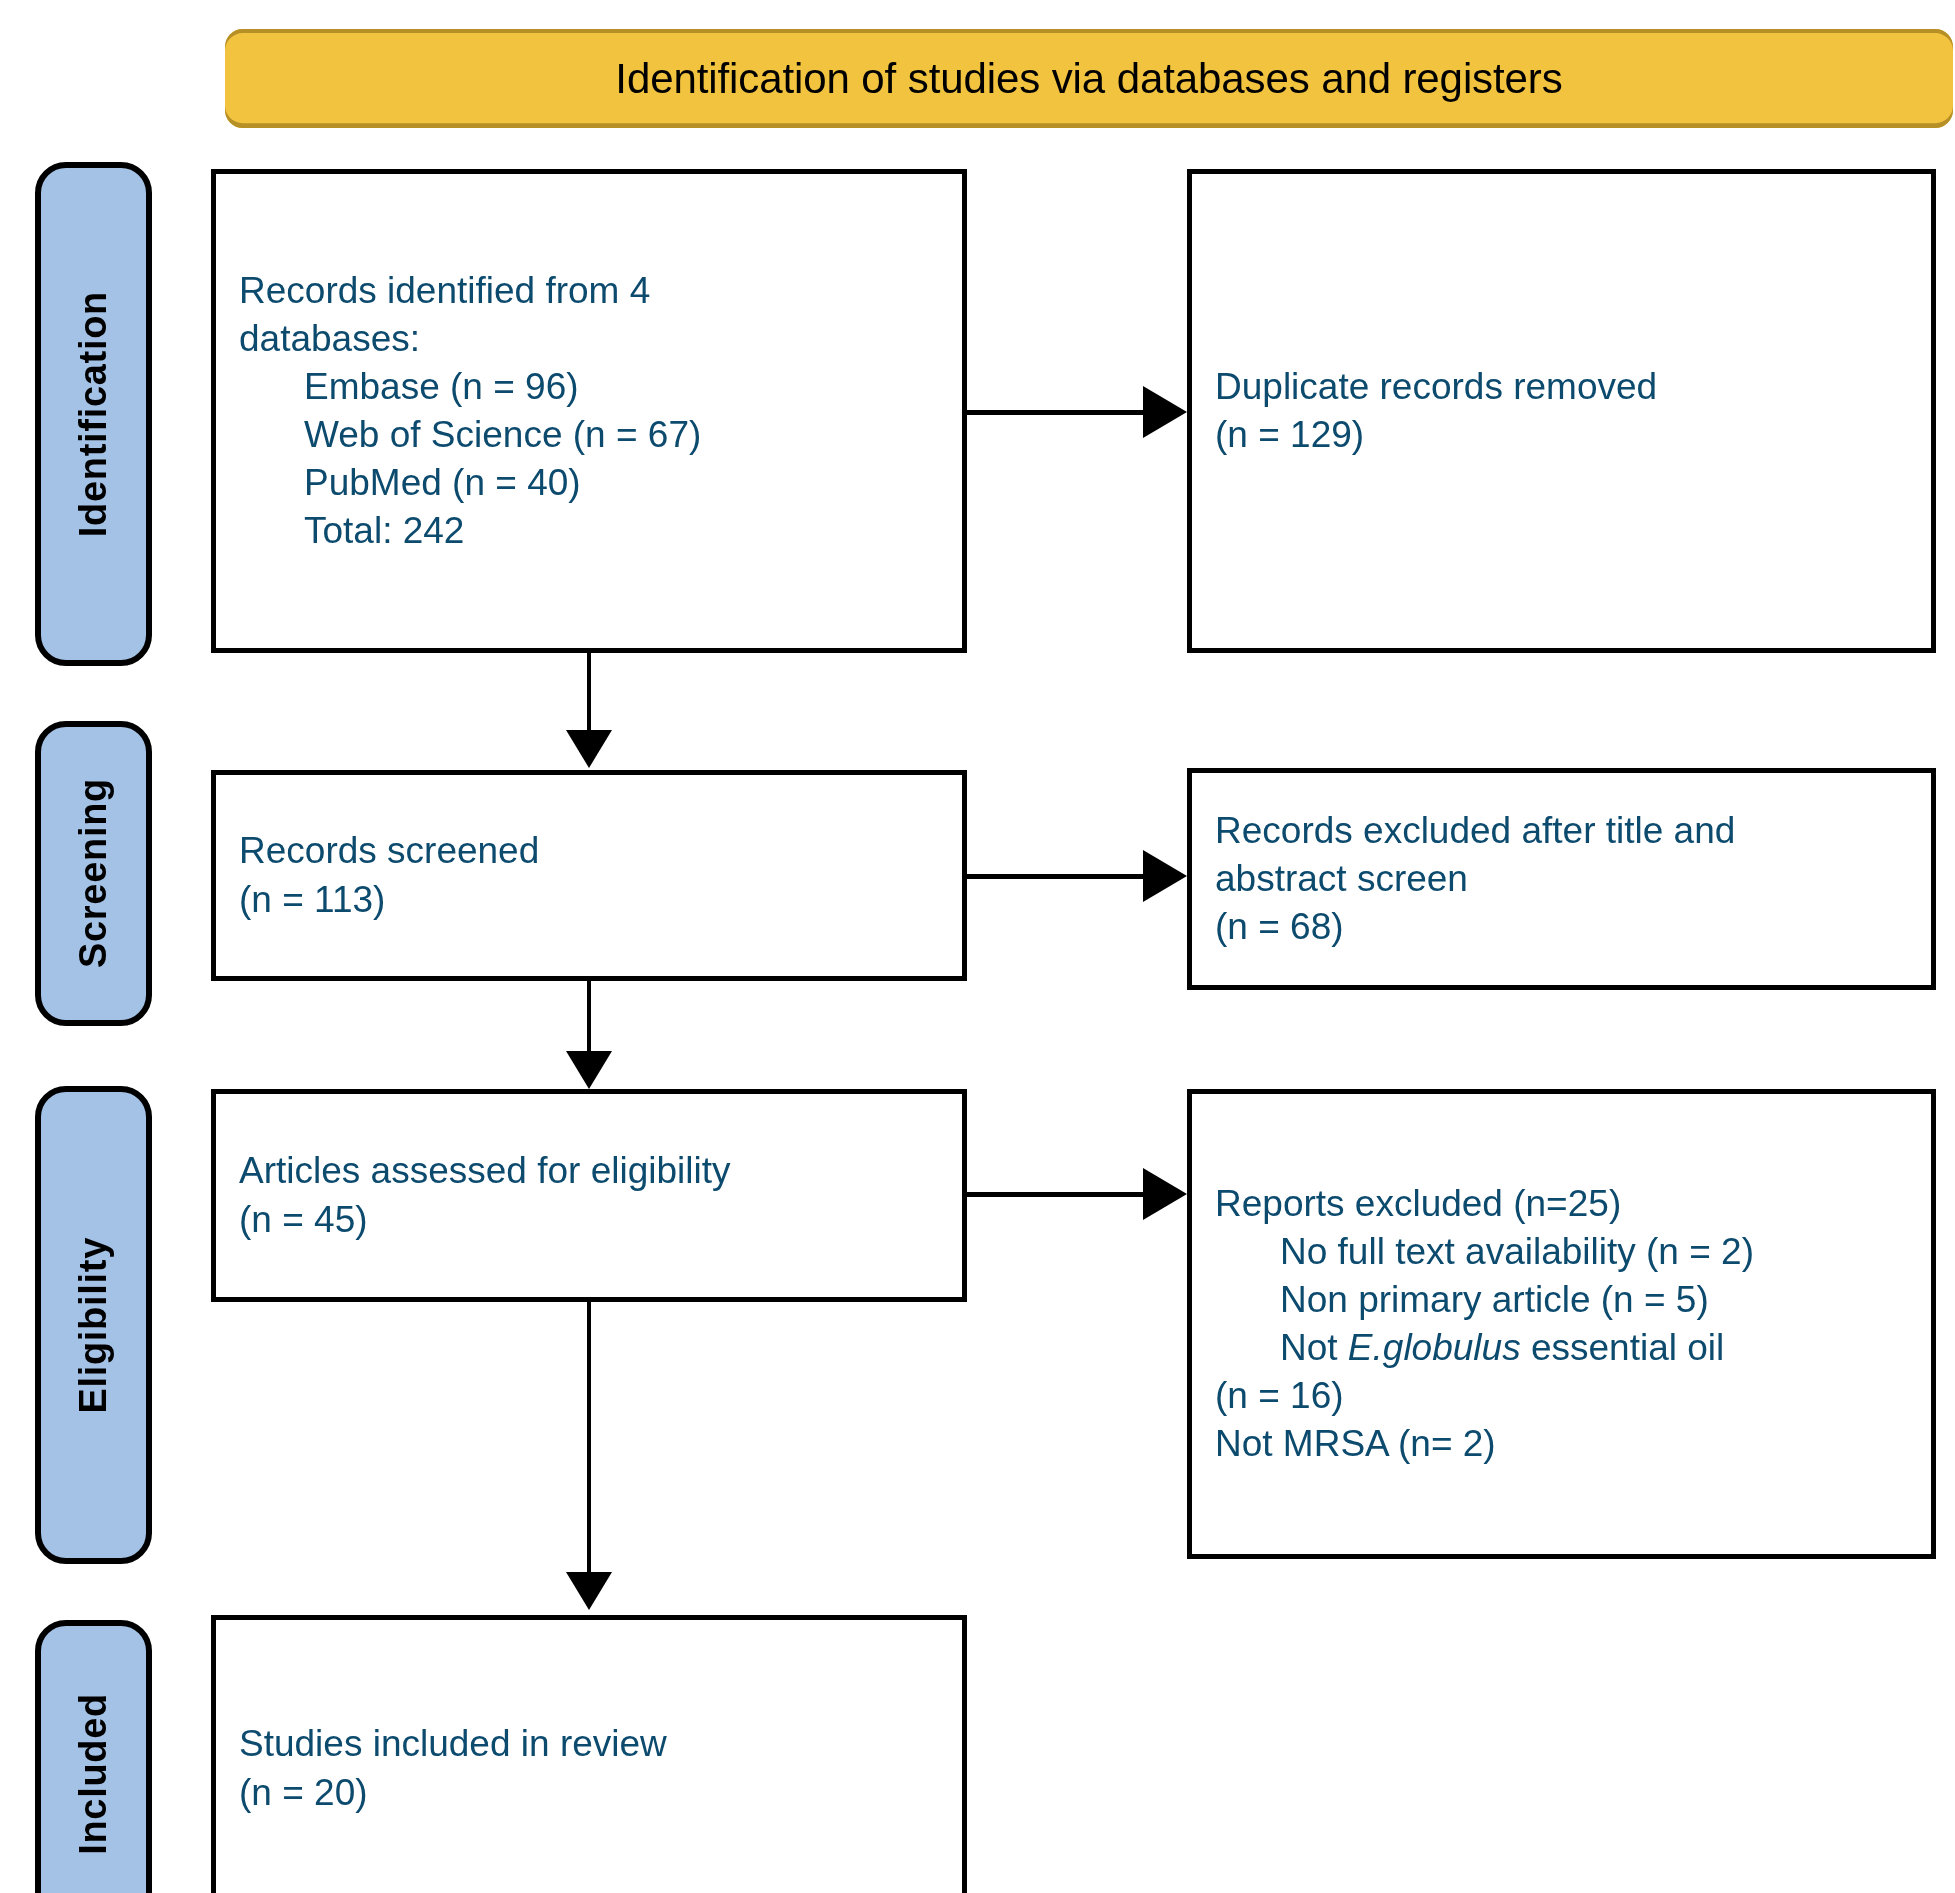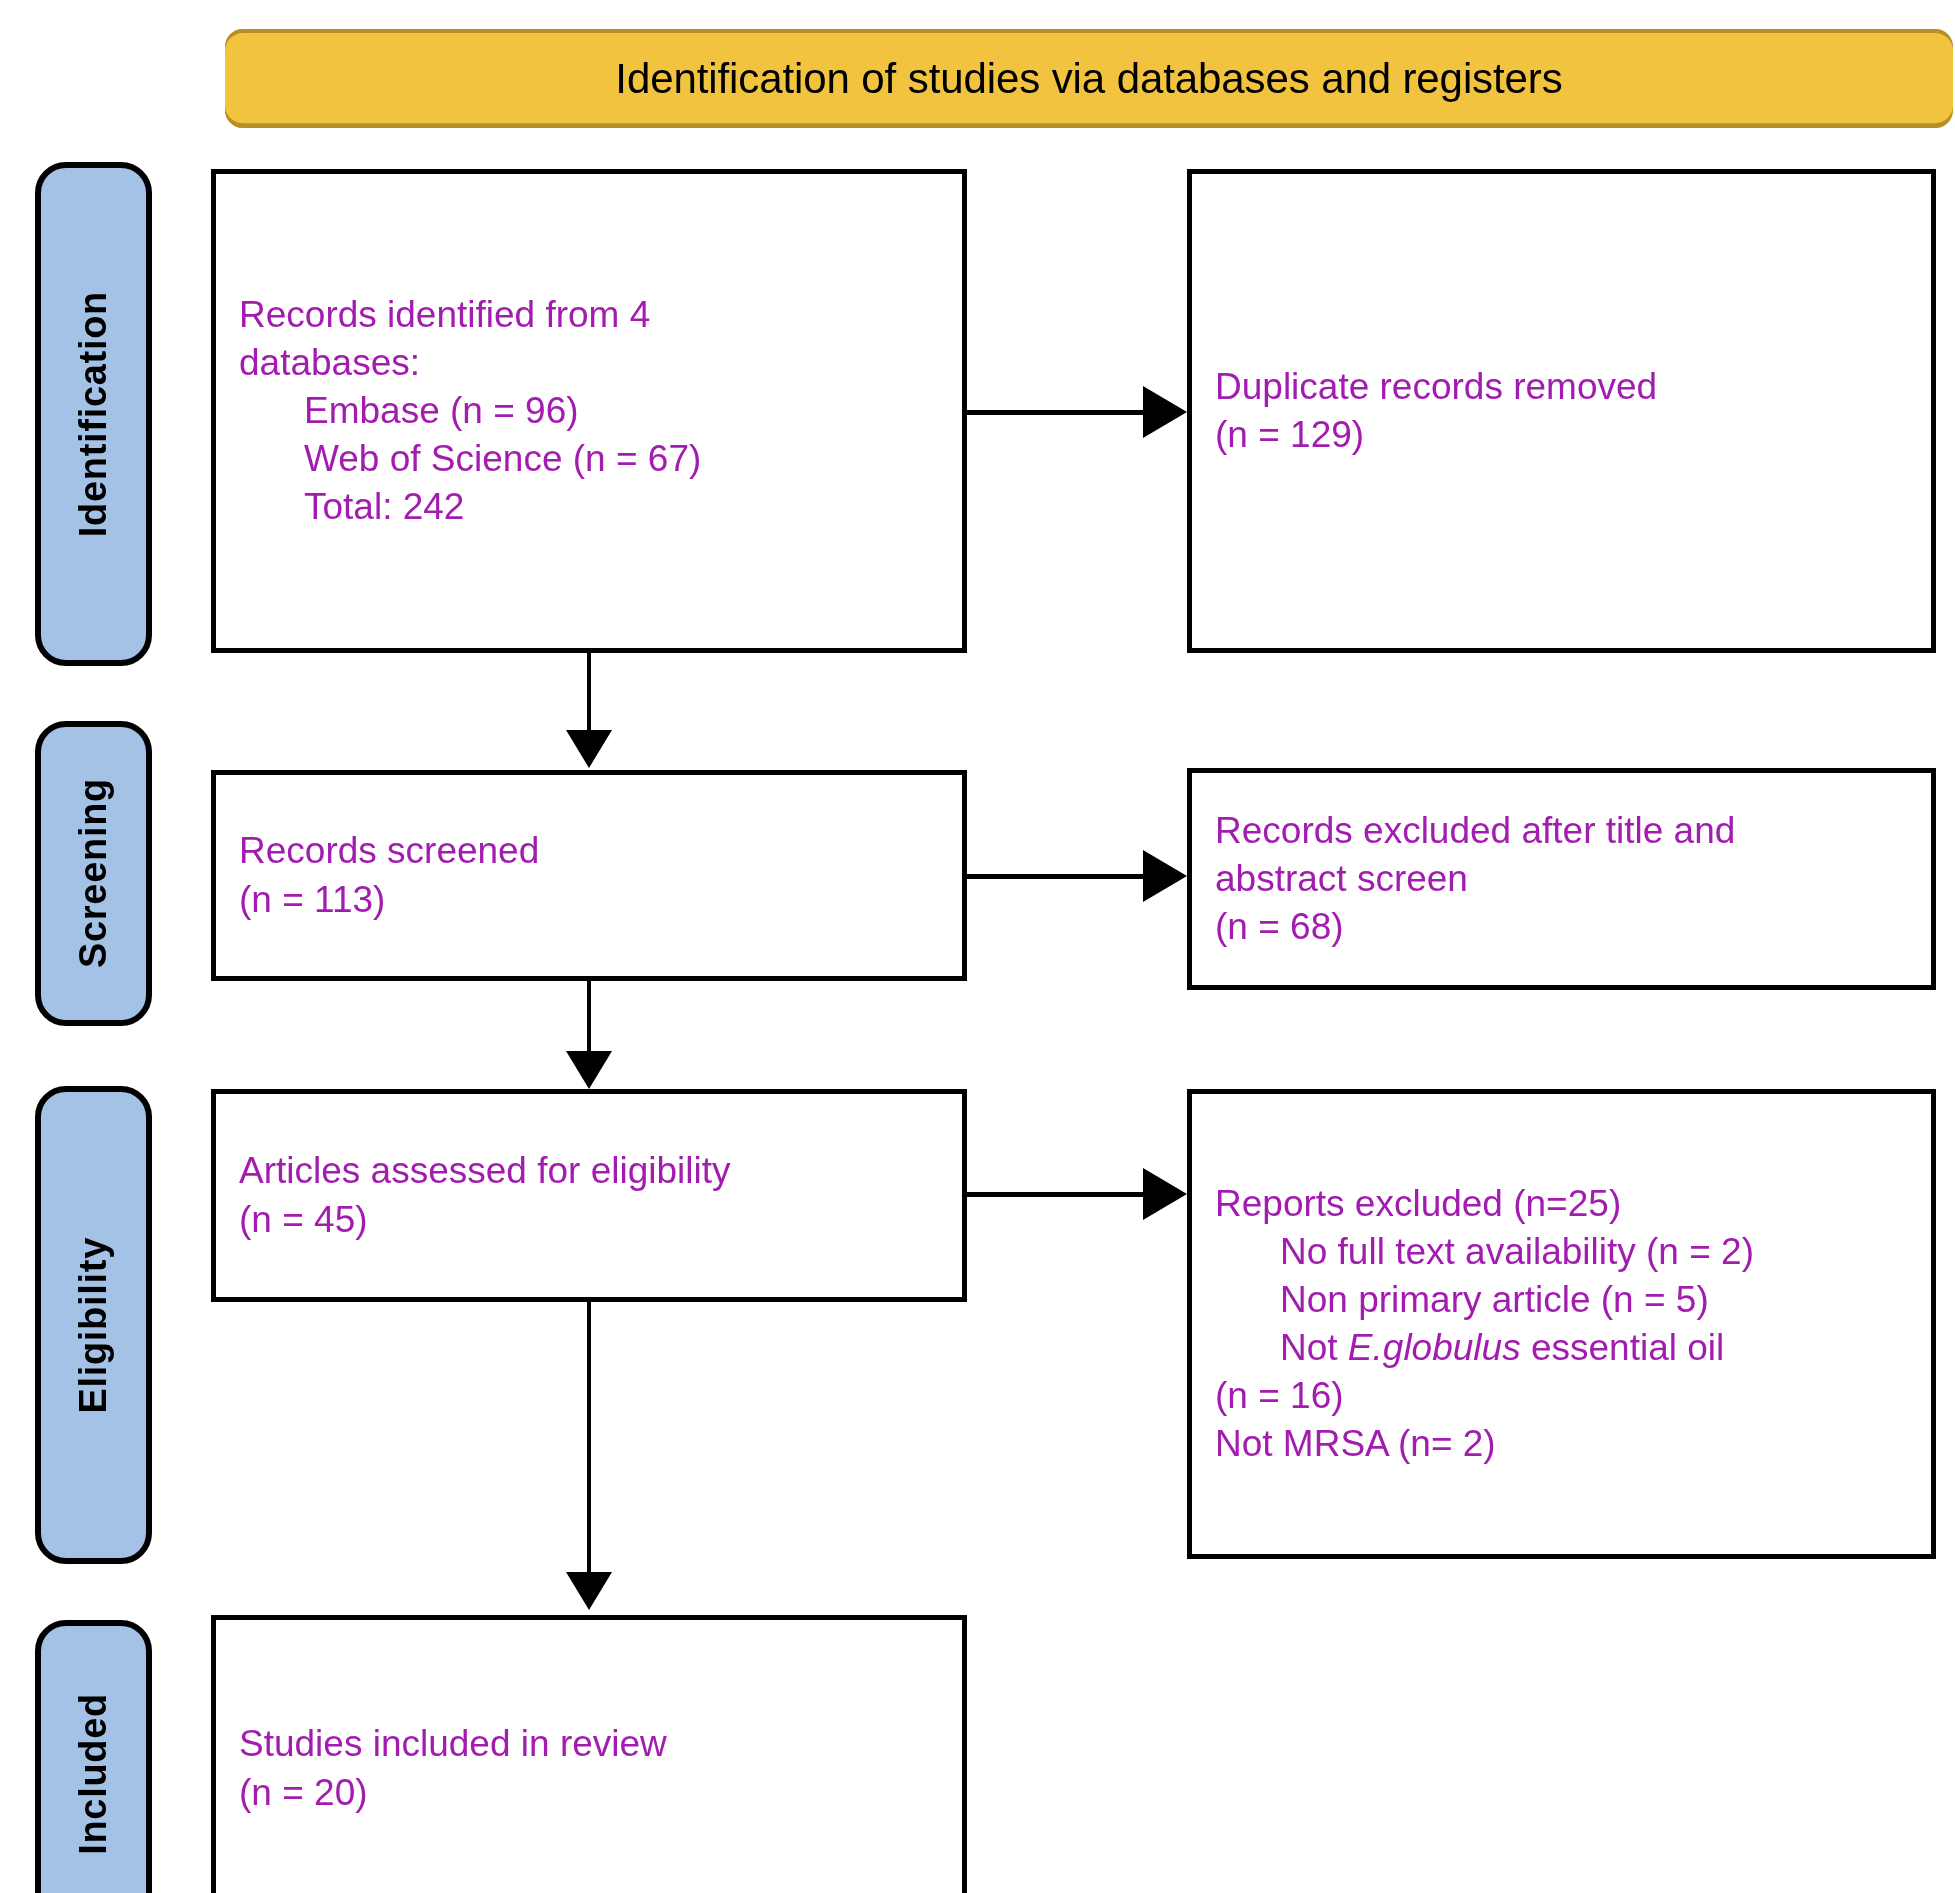--- a/index.html
+++ b/index.html
@@ -70,21 +70,21 @@
     background:#fff;
     border:5.5px solid #000;
     box-sizing:border-box;
     display:flex;
     align-items:center;
   }
   .fbox .txt{
     padding:0 23px;
     font-size:37px;
     line-height:1.30;
-    color:#a21caf;
+    color:#0c4a6e;
     width:100%;
   }
   .fbox .txt .ind{ display:block; padding-left:65px; }
   .fbox .txt .sp{ font-style:italic; }
 
   
   .box-ident     { left:211px;  top:169px;  width:756px; height:484px; }
   .box-dup       { left:1187px; top:169px;  width:749px; height:484px; }
   .box-screened  { left:211px;  top:770px; width:756px; height:211px; }
   .box-excluded1 { left:1187px; top:768px; width:749px; height:222px; }
@@ -140,20 +140,21 @@
   <div class="stage-label sl-included">
     <span>Included</span>
   </div>
 
   <div class="fbox box-ident">
     <div class="txt">
       <span>Records identified from 4</span><br>
       <span>databases:</span>
       <span class="ind">Embase (n = 96)</span>
       <span class="ind">Web of Science (n = 67)</span>
+      <span class="ind">PubMed (n = 40)</span>
       <span class="ind">Total: 242</span>
     </div>
   </div>
 
   <div class="fbox box-dup">
     <div class="txt">
       <span>Duplicate records removed</span><br>
       <span>(n = 129)</span>
     </div>
   </div>

